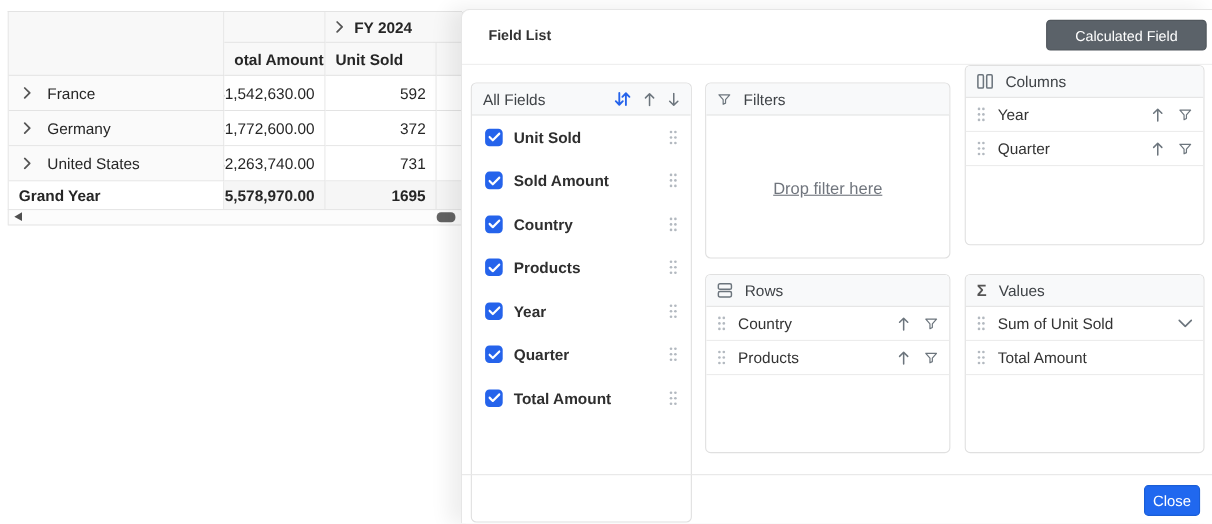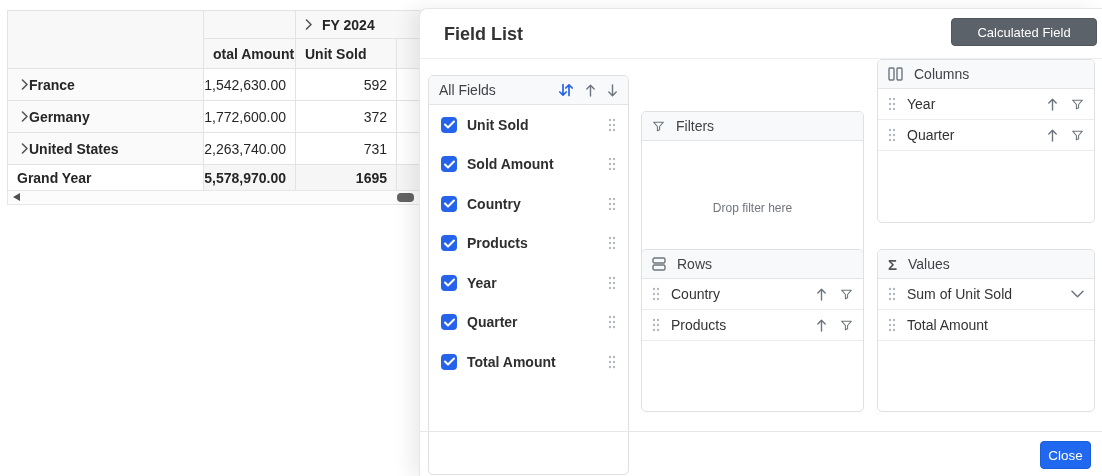--- a/index.html
+++ b/index.html
@@ -10,65 +10,65 @@
   .pivot-table { position:absolute; left:7px; top:10px; width:413px; display:grid;
     grid-template-columns:196px 92px 101px 24px;
     grid-template-rows:28px 30px 32px 32px 32px 26px;
     border-top:1px solid #e3e3e3; border-left:1px solid #e3e3e3; }
   .cell { border-right:1px solid #e3e3e3; border-bottom:1px solid #e3e3e3;
     display:flex; align-items:center; padding:0 9px; font-size:14px; color:#262626;
     background:#fff; white-space:nowrap; overflow:hidden; }
   .cell.hd { background:#f8f8f8; font-weight:700; }
   .corner { grid-column:1; grid-row:1/3; border-bottom:1px solid #e3e3e3; }
   .fy { grid-column:3/5; gap:9px; }
-  .rowhd { background:#fafafa; font-weight:700; padding-left:13px; }
+  .rowhd { background:#fafafa; font-weight:400; gap:14px; padding-left:13px; }
   .num { justify-content:flex-end; }
   .gt { background:#f6f6f6; font-weight:700; }
   .gt-label { font-weight:700; background:#fff; }
   .chev { display:inline-flex; flex:0 0 auto; }
 
   
   .hscroll { position:absolute; left:7px; top:190px; width:413px; height:15px;
     background:#fcfcfc; border:1px solid #e6e6e6; }
   .hscroll-left { position:absolute; left:5px; top:2px; width:0; height:0;
     border-top:4.5px solid transparent; border-bottom:4.5px solid transparent;
     border-right:7px solid #4f4f4f; }
   .hscroll-thumb { position:absolute; left:389px; top:2px; width:17px; height:9px;
     background:#636363; border-radius:4px; }
 
   
   .dialog { position:absolute; left:419px; top:8px; width:683px; height:468px;
     background:#fff; border:1px solid #e6e6e6; border-right:none; border-bottom:none;
     border-radius:8px 0 0 0; box-shadow:-10px 0 18px rgba(0,0,0,.07); z-index:10; }
   .dlg-header { position:relative; height:50px; border-bottom:1px solid #eeeeee; }
-  .dlg-title { position:absolute; left:24px; top:15px; font-size:18px; font-weight:600; color:#333; }
+  .dlg-title { position:absolute; left:24px; top:15px; font-size:13px; font-weight:600; color:#333; }
   .btn-calc { position:absolute; right:5px; top:9px; width:146px; height:28px;
     background:#5b6269; color:#ffffff; font-size:13px; border:1px solid #51575d;
     border-radius:4px; display:flex; align-items:center; justify-content:center; cursor:pointer;
     font-family:inherit; }
 
   .panel { position:absolute; background:#fff; border:1px solid #e0e0e0; border-radius:5px; overflow:hidden; }
   .panel-head { height:29px; background:#f8f9fa; border-bottom:1px solid #e4e4e4;
     display:flex; align-items:center; padding:0 10px; gap:11px; font-size:14px; color:#3f4347; }
   .panel-head .spacer { flex:1; }
 
   .p-allfields { left:8px;  top:66px;  width:201px; height:400px; }
-  .p-filters   { left:221px; top:66px;  width:223px; height:160px;margin-top:36px; }
+  .p-filters   { left:221px; top:66px;  width:223px; height:160px; }
   .p-rows      { left:221px; top:240px; width:223px; height:163px; }
   .p-columns   { left:457px; top:50px;  width:218px; height:164px; }
   .p-values    { left:457px; top:240px; width:218px; height:163px; }
 
   .field-item { height:39.5px; display:flex; align-items:center; padding:0 12px; gap:10px; }
   .checkbox { width:16px; height:16px; border-radius:4px; background:#2563eb;
     display:flex; align-items:center; justify-content:center; flex:0 0 auto; cursor:pointer; }
   .field-label { font-size:14px; font-weight:600; color:#2f2f2f; white-space:nowrap; }
   .drag { margin-left:auto; display:inline-flex; cursor:grab; }
 
   .filters-body { height:133px; display:flex; align-items:center; justify-content:center;
-    color:#70757d; font-size:12px; }
+    color:#70757d; font-size:15px;text-decoration:underline; }
 
   .axis-row { height:31px; display:flex; align-items:center; padding:0 10px; gap:11px;
     border-bottom:1px solid #ececec; font-size:14px; color:#333; }
   .axis-row .drag2 { display:inline-flex; cursor:grab; flex:0 0 auto; }
   .axis-row .lbl { white-space:nowrap; }
   .axis-icons { margin-left:auto; display:flex; align-items:center; gap:13px; }
   .icon-btn { display:inline-flex; align-items:center; cursor:pointer; background:none; border:none; padding:0; }
 
   .sigma { font-size:15px; color:#555; font-weight:600; line-height:1; }
 

